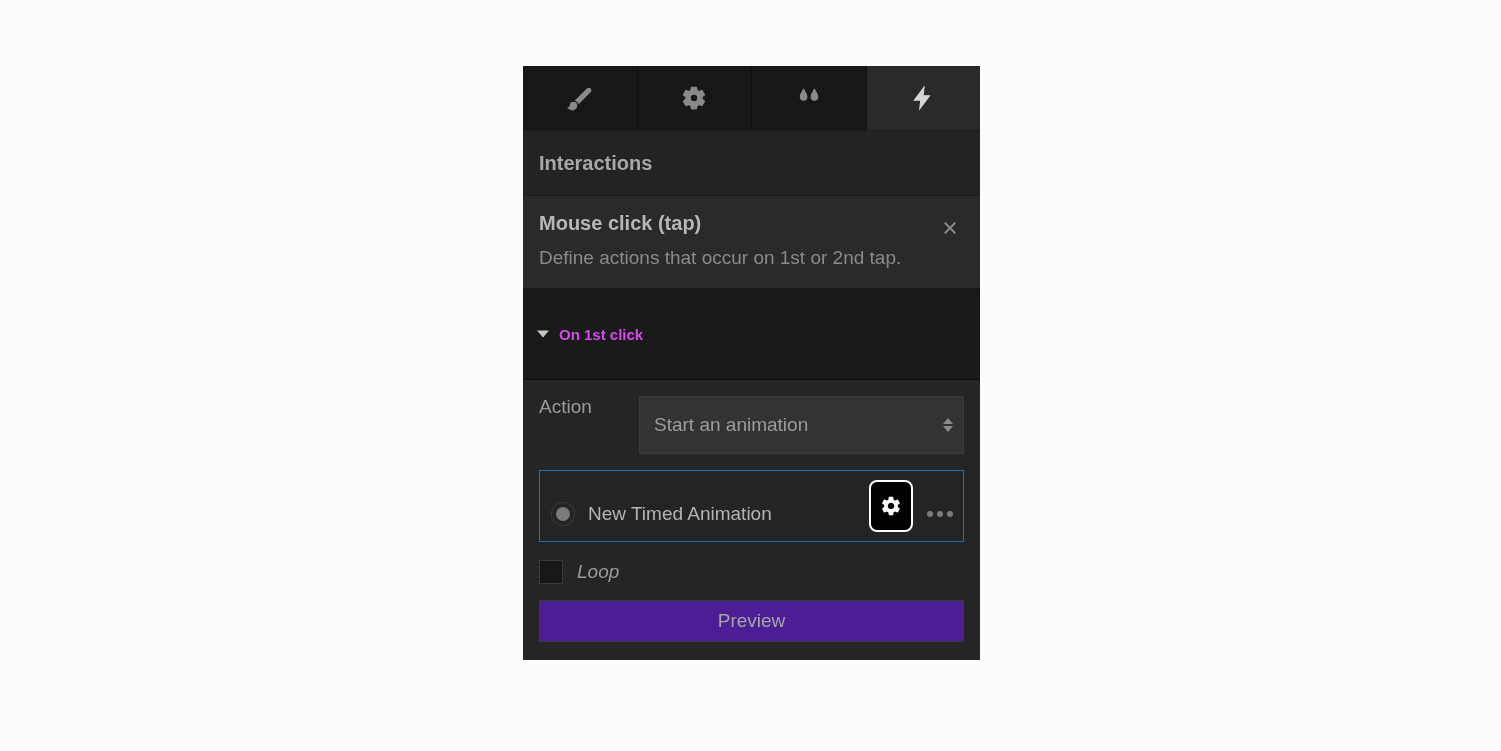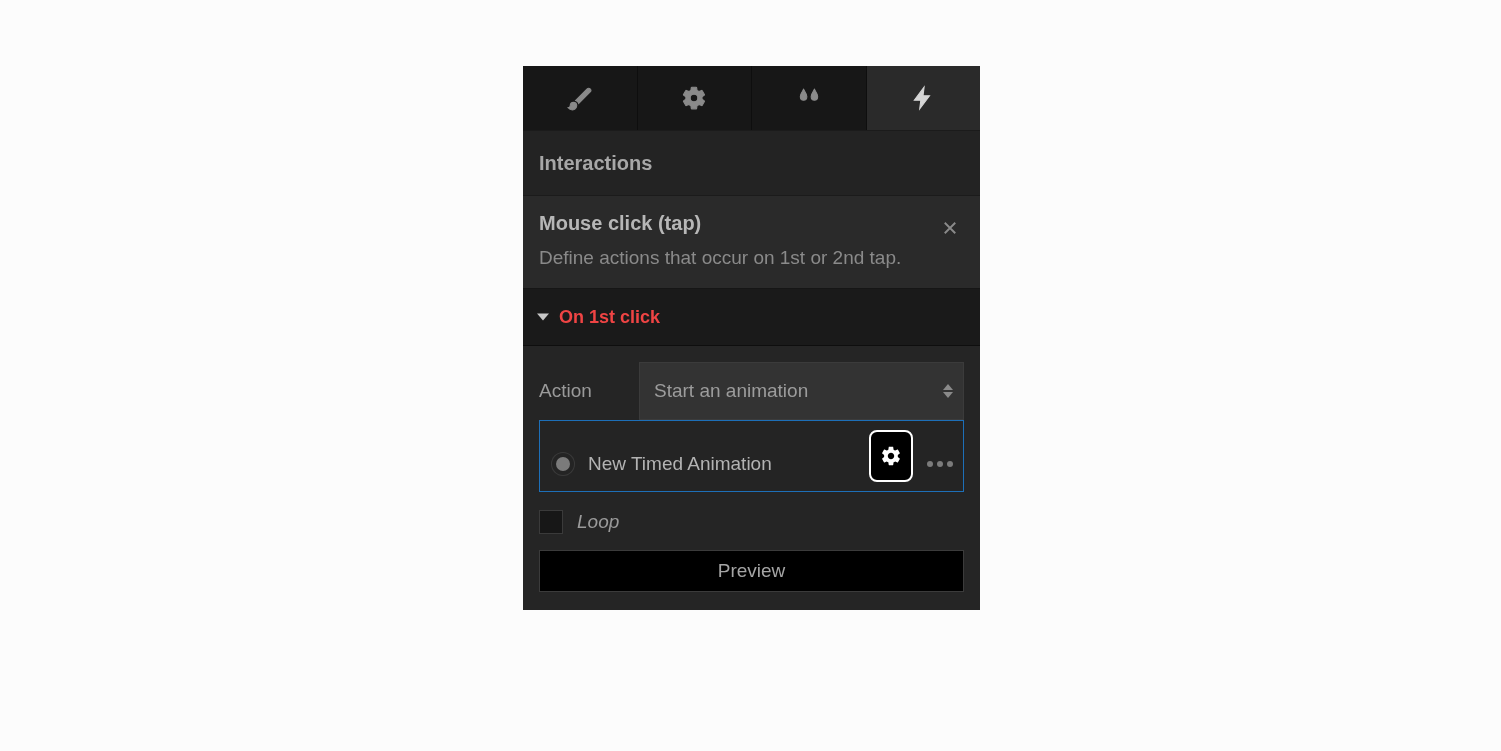--- a/index.html
+++ b/index.html
@@ -91,44 +91,43 @@
   .close-btn svg {
     width: 18px;
     height: 18px;
     stroke: #8a8a8a;
     stroke-width: 2.5;
   }
   .collapse-row {
     height: 56px;
     display: flex;
     align-items: center;
-    padding: 0 14px;
+    padding: 17px 14px;
     background: #1a1a1a;
     border-bottom: 1px solid #0e0e0e;
-    font-size: 18px;
+    font-size: 15px;
     font-weight: 600;
-    color: #ef4444;
+    color: #d946ef;
   }
   .collapse-row .caret {
     margin-right: 10px;
     display:inline-flex;
   }
   .collapse-row .caret svg {
     width: 12px;
     height: 12px;
     fill: #c7c7c7;
   }
   .body {
     padding: 16px 16px 18px 16px;
     background: #252525;
   }
   .row {
     display: flex;
-    align-items: center;
-    margin-bottom: 0;
+    margin-bottom: 16px;
   }
   .row:last-child { margin-bottom: 0; }
   .row-label {
     width: 100px;
     font-size: 19px;
     color: #9a9a9a;
   }
   .select {
     flex: 1;
     height: 58px;
@@ -216,21 +215,21 @@
     margin-bottom: 16px;
   }
   .checkbox {
     width:22px;height:22px;background:#171717;border:1px solid #3a3a3a;
   }
   .loop-label {
     font-size:19px;color:#9a9a9a;font-style:italic;
   }
   .preview-btn {
     height: 40px;
-    background:#000000;
+    background:#4c1d95;
     display:flex;align-items:center;justify-content:center;
     font-size:19px;color:#a5a5a5;
     border:1px solid #3b3b3b;
   }
 </style>
 </head>
 <body>
 
 <div class="panel">
 

